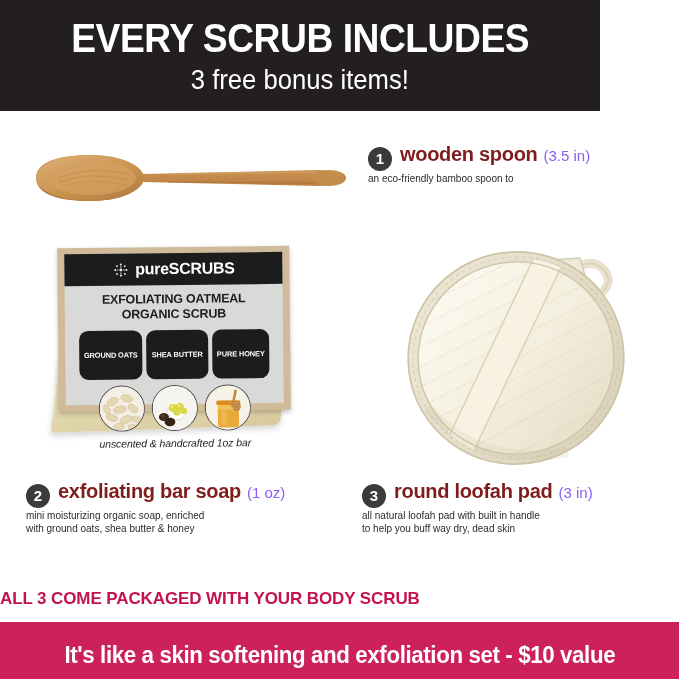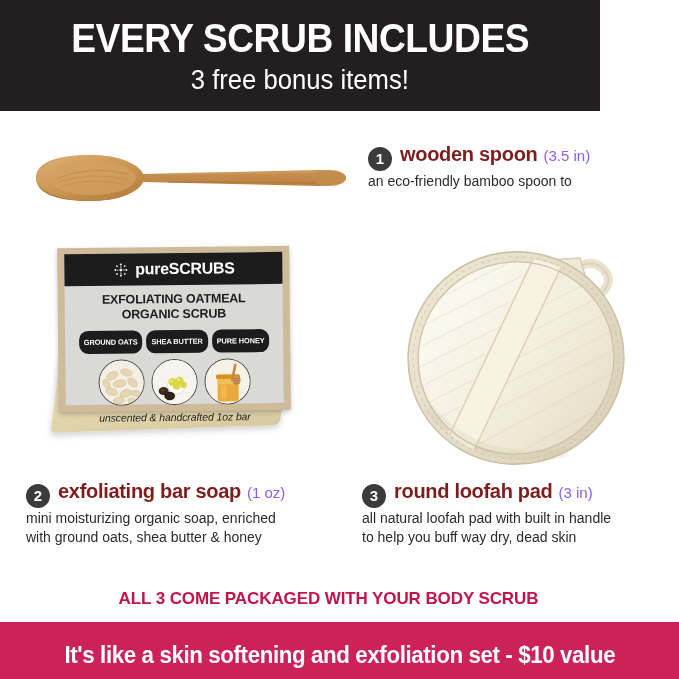--- a/index.html
+++ b/index.html
@@ -57,21 +57,21 @@
   }
   .item-title {
     font-size:20px; font-weight:bold; color:#7f1d1d;
     margin-left:8px; letter-spacing:-0.3px;
   }
   .item-size {
     font-size:15px; font-weight:normal; color:#8b5cf6;
     margin-left:6px;
   }
   .item-desc {
-    font-size:14px; color:#2b2b2b; line-height:1.38;
+    font-size:10px; color:#2b2b2b; line-height:1.38;
     margin-top:4px;
   }
 
   
   .soap-wrap { position:absolute; left:48px; top:243px; width:250px; height:215px; }
   .soap-bar {
     position:absolute; left:8px; top:108px; width:228px; height:78px;
     background:linear-gradient(170deg,#ece4c4 0%,#e3d8ae 45%,#d8caa0 100%);
     transform:skewX(-9deg) rotate(-2deg);
     border-radius:4px 8px 6px 4px;
@@ -100,21 +100,21 @@
   .soap-ornament { width:17px; height:17px; opacity:.92; }
   .soap-body { padding:7px 6px 5px; text-align:center; }
   .soap-h1 {
     font-size:12.5px; font-weight:bold; color:#1e1e1e;
     line-height:1.22; letter-spacing:-0.2px;
   }
   .pills { display:flex; justify-content:center; gap:4px; margin-top:7px; }
   .pill {
     background:#1c1c1c; color:#fff;
     font-size:7.4px; font-weight:bold;
-    padding:7px 5px; border-radius:9px;
+    padding:20px 5px; border-radius:9px;
     white-space:nowrap; letter-spacing:-0.1px;
   }
   .circles { display:flex; justify-content:center; gap:7px; margin-top:6px; }
   .circ {
     width:46px; height:46px; border-radius:50%;
     border:1.5px solid #4a4a4a; overflow:hidden; position:relative;
     background:#fff;
   }
   .soap-foot {
     font-size:10.5px; font-style:italic; color:#1e1e1e;
@@ -124,21 +124,21 @@
   
   .loofah-wrap { position:absolute; left:398px; top:238px; width:256px; height:232px; }
 
   
   .item2-text { position:absolute; left:26px; top:480px; width:320px; }
   .item3-text { position:absolute; left:362px; top:480px; width:312px; }
 
   
   .footer-line {
     position:absolute; left:0; top:589px; width:657px;
-    text-align:center;
+    text-align:left;
     color:#c2134b;
     font-size:17px; font-weight:bold;
     letter-spacing:-0.1px;
   }
   .footer-bar {
     position:absolute; left:0; top:622px; width:679px; height:67px;
     background:#cc2259;
     display:flex; align-items:center; justify-content:center;
   }
   .footer-bar-text {

